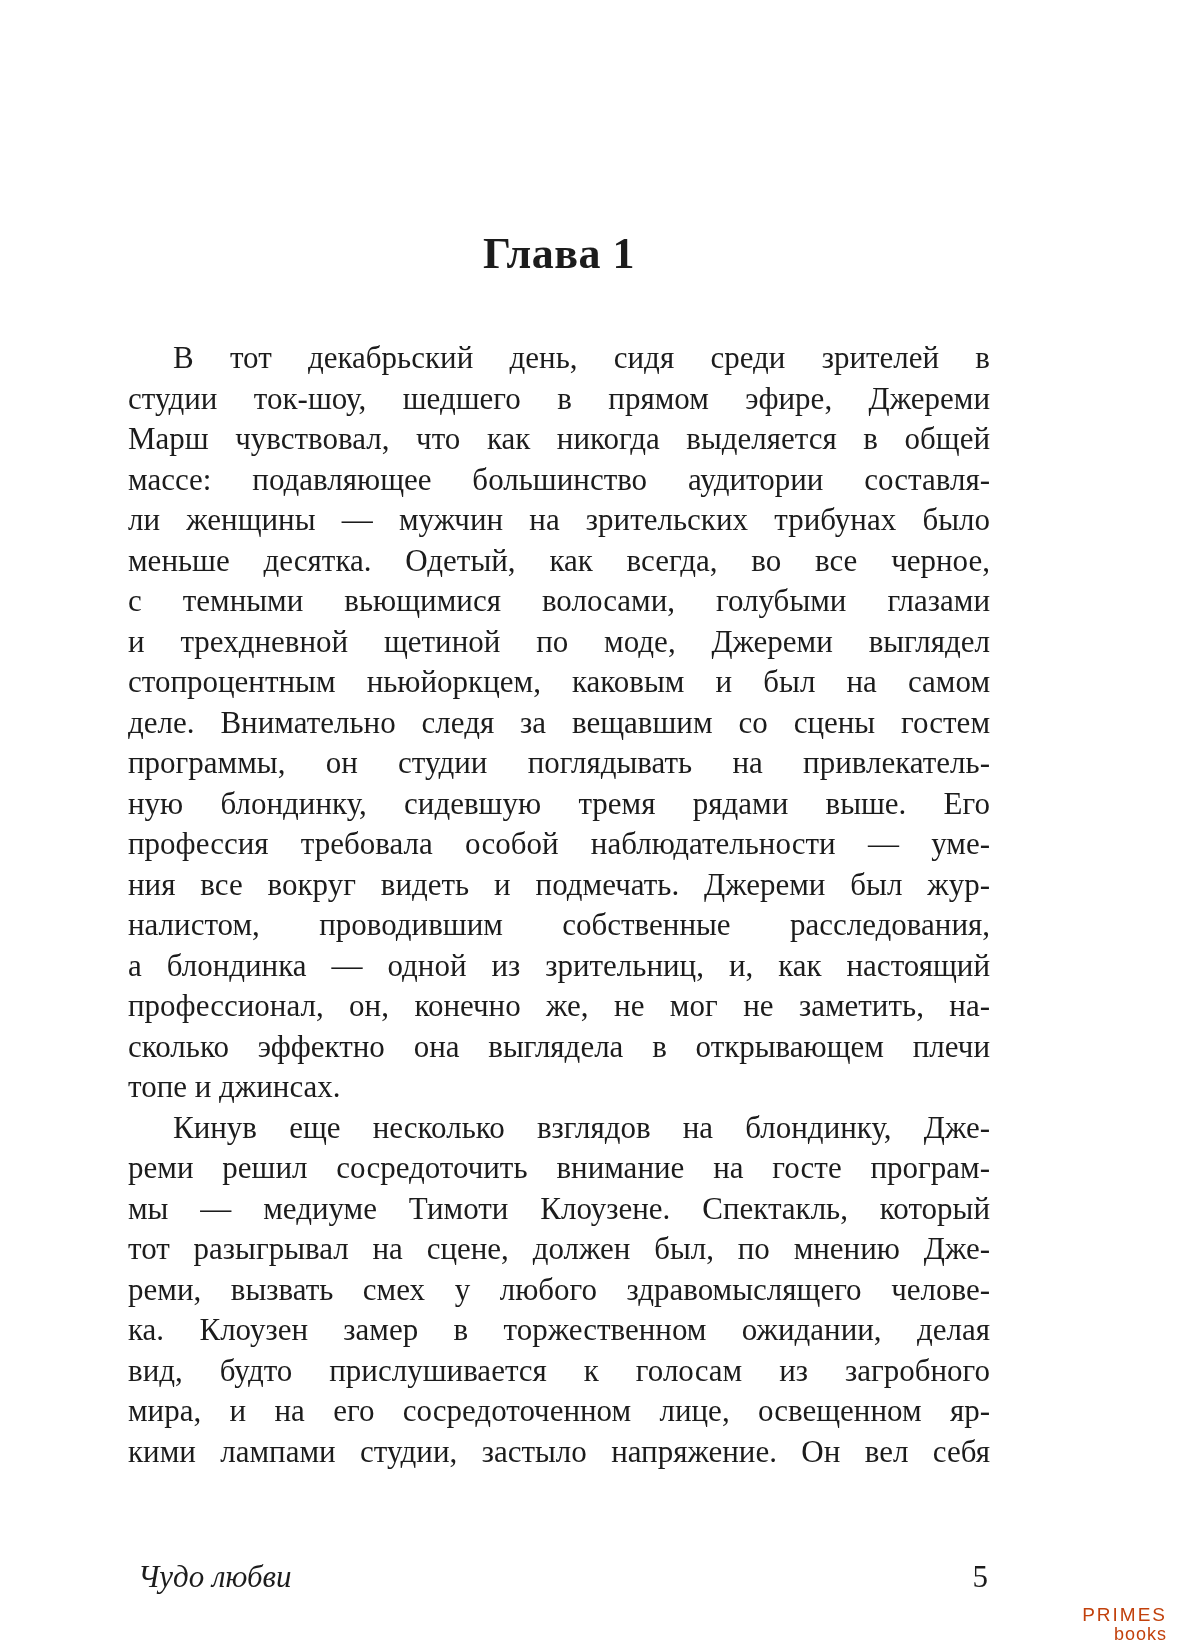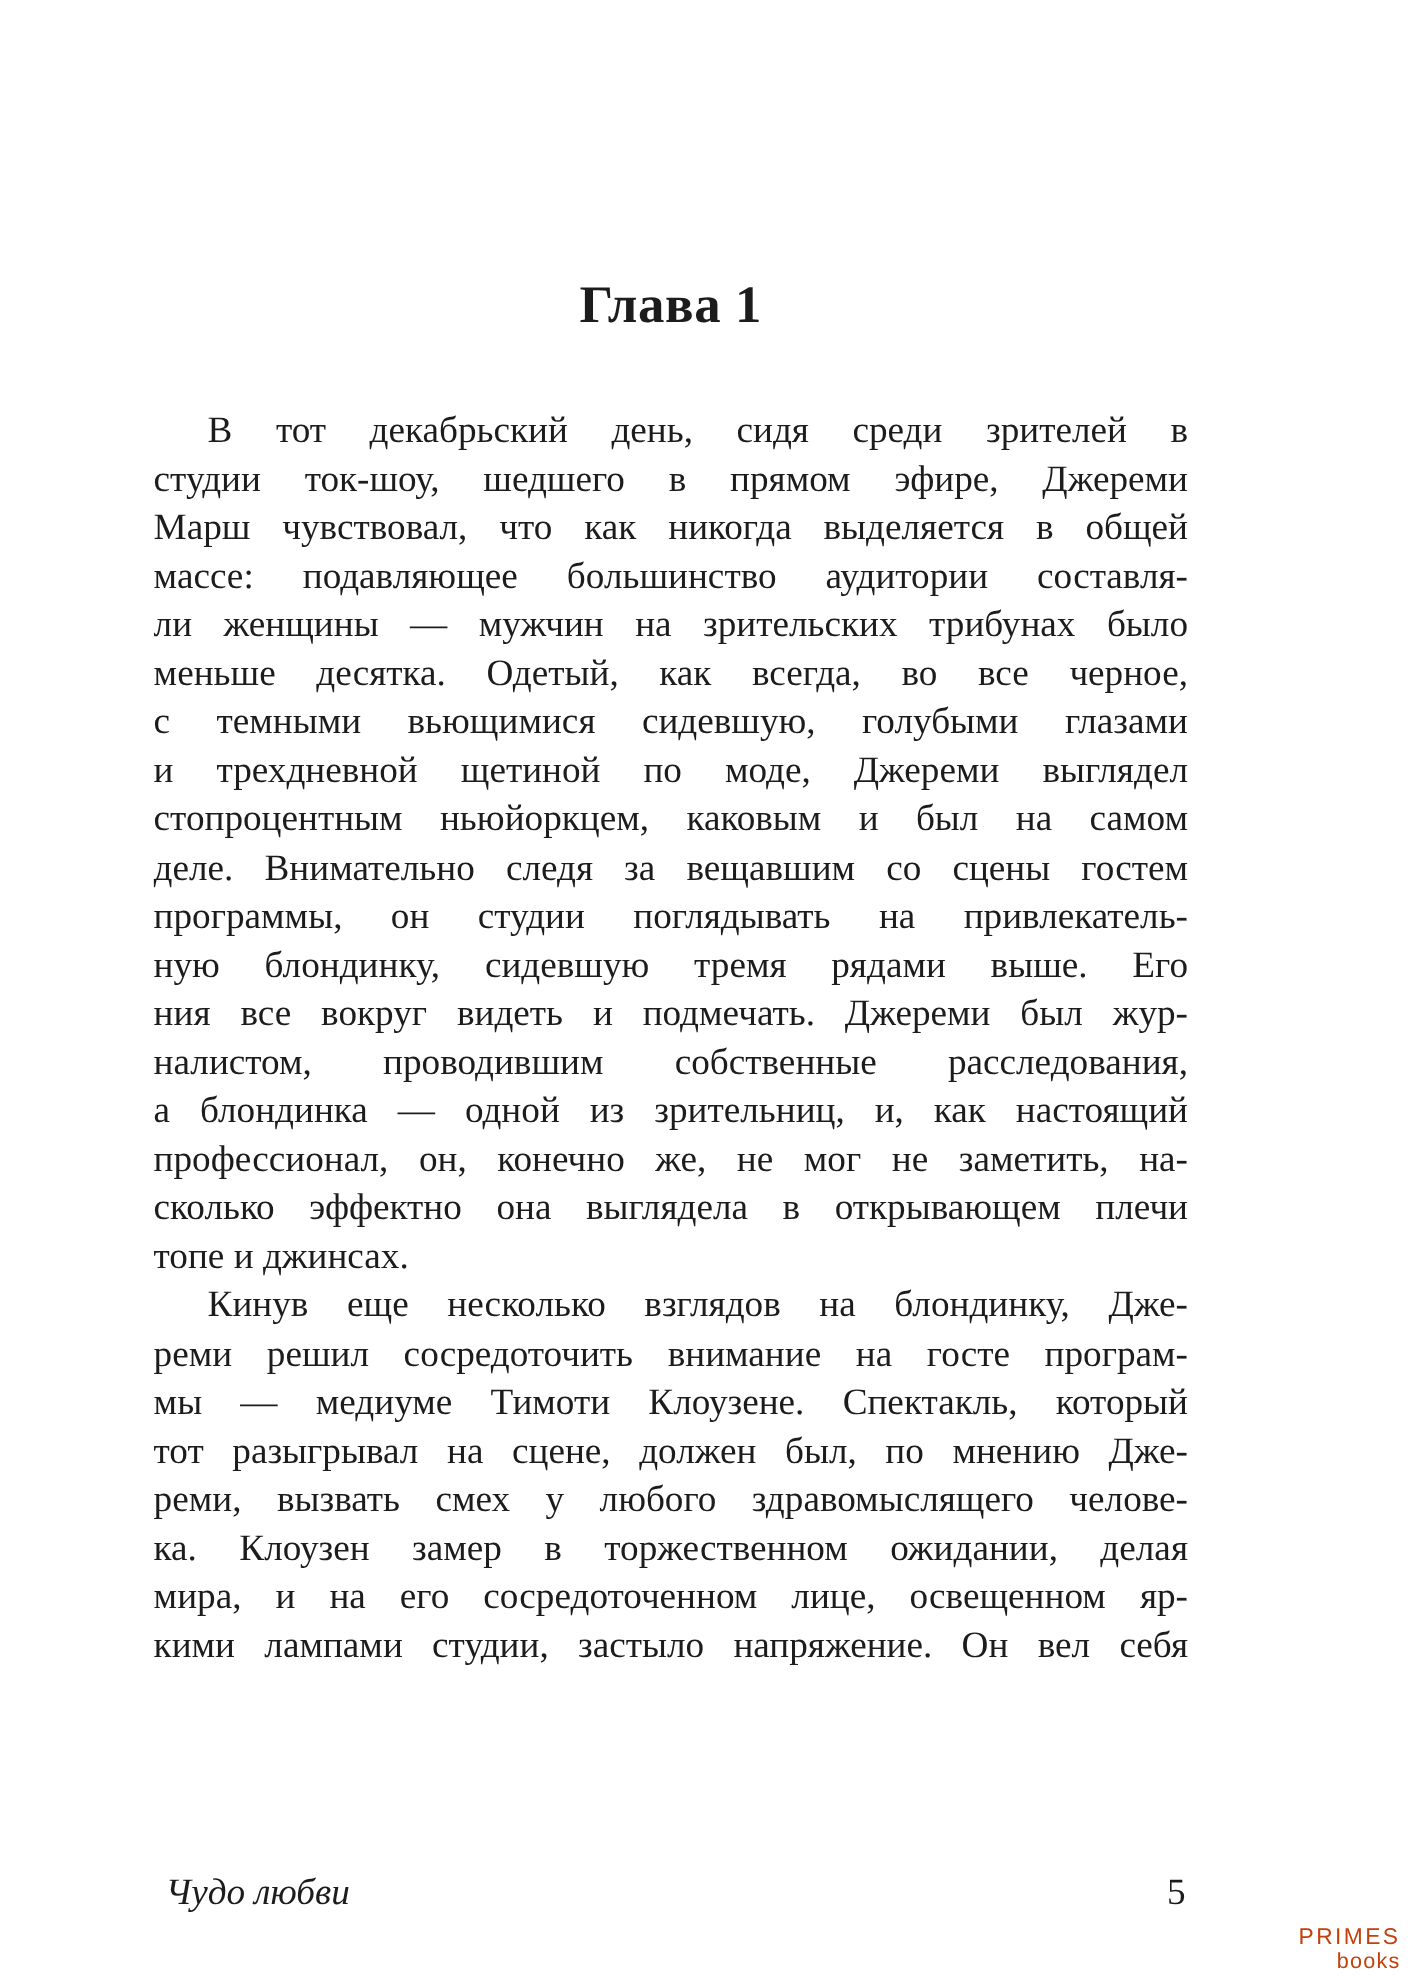--- a/index.html
+++ b/index.html
@@ -90,38 +90,40 @@
 
   <div class="content chapter-title">Глава 1</div>
 
   <div class="content body-text" id="body-text">
       <div class="line indent">В тот декабрьский день, сидя среди зрителей в</div>
       <div class="line">студии ток-шоу, шедшего в прямом эфире, Джереми</div>
       <div class="line">Марш чувствовал, что как никогда выделяется в общей</div>
       <div class="line">массе: подавляющее большинство аудитории составля-</div>
       <div class="line">ли женщины — мужчин на зрительских трибунах было</div>
       <div class="line">меньше десятка. Одетый, как всегда, во все черное,</div>
-      <div class="line">с темными вьющимися сидевшую, голубыми глазами</div>
+      <div class="line">с темными вьющимися волосами, голубыми глазами</div>
       <div class="line">и трехдневной щетиной по моде, Джереми выглядел</div>
       <div class="line">стопроцентным ньюйоркцем, каковым и был на самом</div>
       <div class="line">деле. Внимательно следя за вещавшим со сцены гостем</div>
       <div class="line">программы, он студии поглядывать на привлекатель-</div>
       <div class="line">ную блондинку, сидевшую тремя рядами выше. Его</div>
+      <div class="line">профессия требовала особой наблюдательности — уме-</div>
       <div class="line">ния все вокруг видеть и подмечать. Джереми был жур-</div>
       <div class="line">налистом, проводившим собственные расследования,</div>
       <div class="line">а блондинка — одной из зрительниц, и, как настоящий</div>
       <div class="line">профессионал, он, конечно же, не мог не заметить, на-</div>
       <div class="line">сколько эффектно она выглядела в открывающем плечи</div>
       <div class="line flush">топе и джинсах.</div>
       <div class="line indent">Кинув еще несколько взглядов на блондинку, Дже-</div>
       <div class="line">реми решил сосредоточить внимание на госте програм-</div>
       <div class="line">мы — медиуме Тимоти Клоузене. Спектакль, который</div>
       <div class="line">тот разыгрывал на сцене, должен был, по мнению Дже-</div>
       <div class="line">реми, вызвать смех у любого здравомыслящего челове-</div>
       <div class="line">ка. Клоузен замер в торжественном ожидании, делая</div>
+      <div class="line">вид, будто прислушивается к голосам из загробного</div>
       <div class="line">мира, и на его сосредоточенном лице, освещенном яр-</div>
       <div class="line">кими лампами студии, застыло напряжение. Он вел себя</div>
     </div>
 
   <div class="content footer">
     <span class="footer-title">Чудо любви</span>
     <span class="footer-page">5</span>
   </div>
 
   <div class="watermark">

